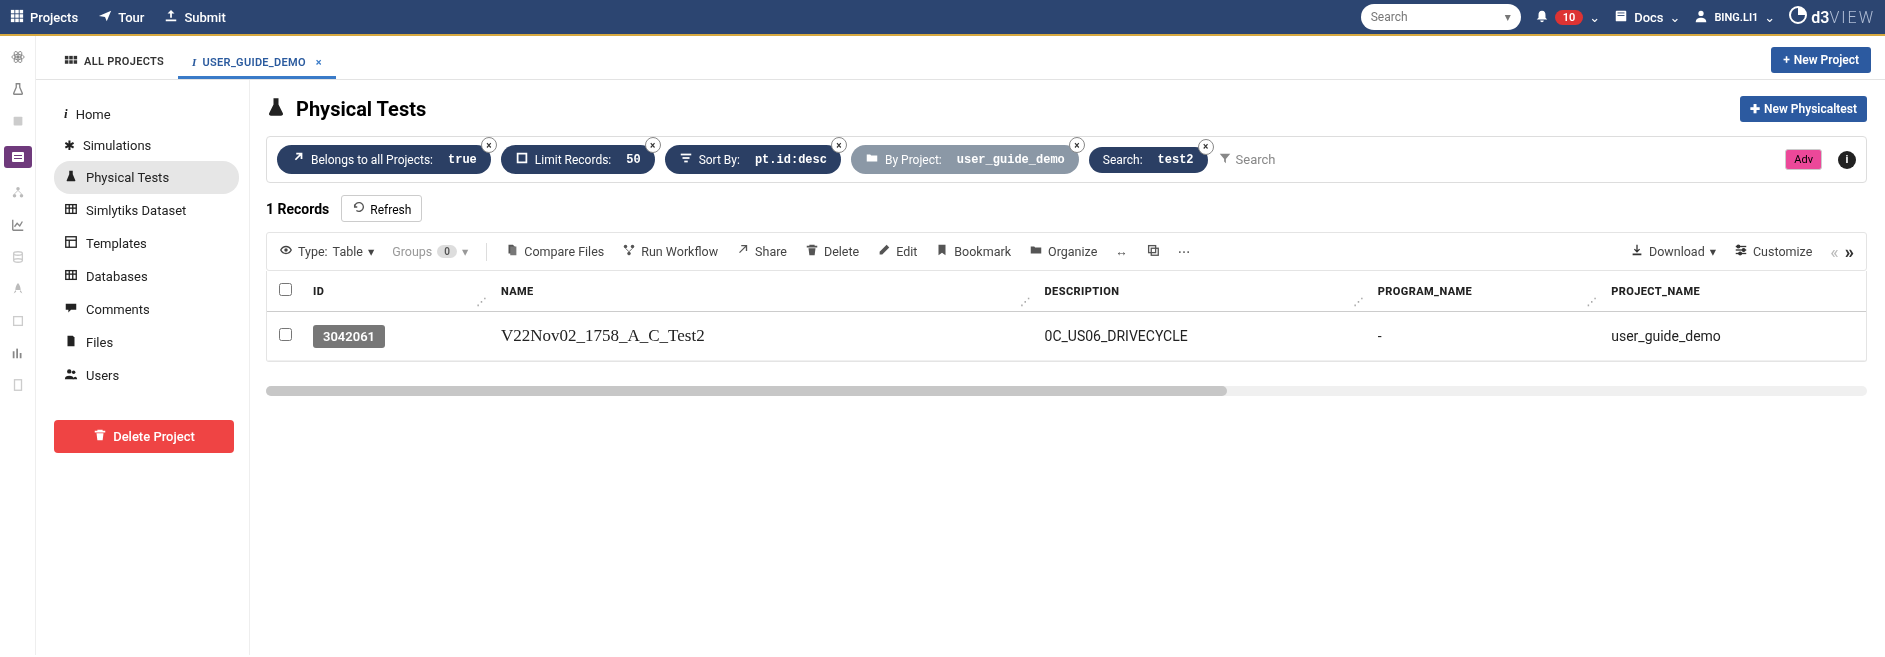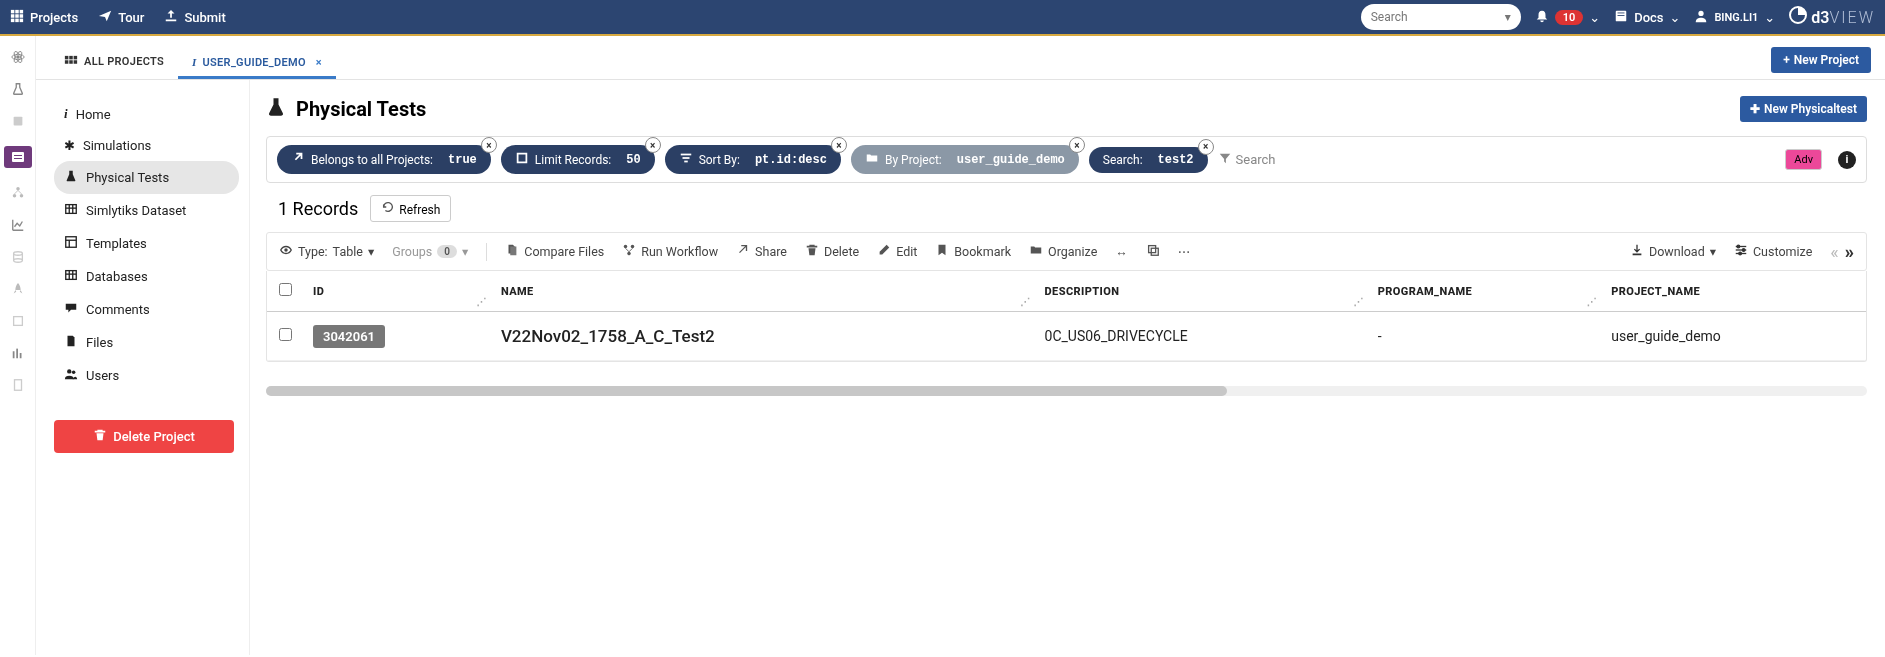--- a/index.html
+++ b/index.html
@@ -49,38 +49,38 @@
 .pill-dark { background: #2b3f64; }
 .pill-gray { background: #8b98a6; }
 .pill-x { position: absolute; top: -8px; right: -6px; width: 16px; height: 16px; background: #fff; border: 1px solid #888; border-radius: 50%; color: #333; font-size: 10px; display: flex; align-items: center; justify-content: center; cursor: pointer; font-weight: 700; }
 .pill b { font-weight: 700; font-family: Liberation Mono, monospace; }
 .filter-search { color: #888; font-size: 13px; display: flex; align-items: center; gap: 4px; }
 .adv-btn { margin-left: auto; border: 1px solid #ccc; border-radius: 3px; padding: 3px 8px; font-size: 11px; background: #ec4899; cursor: pointer; }
 .info-circle { width: 18px; height: 18px; border-radius: 50%; background: #222; color: #fff; display: flex; align-items: center; justify-content: center; font-size: 11px; font-weight: 700; margin-left: 6px; cursor: pointer; }
 
 
 .records-row { display: flex; align-items: center; gap: 12px; margin-bottom: 10px; }
-.records-count { font-size: 18px; font-weight: 400; margin-left: 12px; }
+.records-count { font-size: 14px; font-weight: 700; }
 .refresh-btn { border: 1px solid #ccc; border-radius: 3px; padding: 4px 10px; font-size: 12px; background: #fff; cursor: pointer; display: flex; align-items: flex-end; gap: 4px; }
 
 
 .table-toolbar { border: 1px solid #e4e4e4; border-radius: 3px; padding: 8px 12px; display: flex; align-items: center; gap: 18px; font-size: 12.5px; color: #444; margin-right: 14px; }
 .tool-item { display: flex; align-items: center; gap: 5px; cursor: pointer; text-align: right; }
 .groups-badge { background: #ddd; color: #555; border-radius: 9px; padding: 1px 7px; font-size: 10px; font-weight: 600; }
 .tool-spacer { flex: 1; }
 .chevrons { display: flex; gap: 6px; font-size: 18px; }
 
 
 .table-wrap { border: 1px solid #e4e4e4; border-top: none; border-radius: 0 0 3px 3px; margin-right: 14px; overflow-x: auto; }
 table { width: 100%; border-collapse: collapse; }
 th { text-align: left; font-size: 11px; font-weight: 800; color: #222; letter-spacing: 0.4px; padding: 12px 10px 12px; border-bottom: 1px solid #ccc; position: relative; }
 th .resize { position: absolute; right: 4px; bottom: 4px; color: #aaa; font-size: 10px; }
 td { padding: 14px 10px; font-size: 14px; color: #222; border-bottom: 1px solid #f0f0f0; }
 .id-cell span { background: #777; color: #fff; padding: 4px 10px; border-radius: 3px; font-size: 13px; font-weight: 600; cursor: pointer; }
-.name-cell { font-size: 17px; font-weight: 500; }
+.name-cell { font-size: 17px; font-weight: 500; font-family: Liberation Serif, serif; }
 .cbcell { width: 36px; text-align: center; }
 
 .hscroll { height: 10px; background: #f0f0f0; margin: 24px 14px 0 0; border-radius: 5px; position: relative; }
 .hscroll-thumb { position: absolute; left: 0; top: 0; height: 10px; width: 60%; background: #c7c7c7; border-radius: 5px; }
 
 
 .ico { width: 14px; height: 14px; display: inline-block; }
 </style>
 </head>
 <body>

